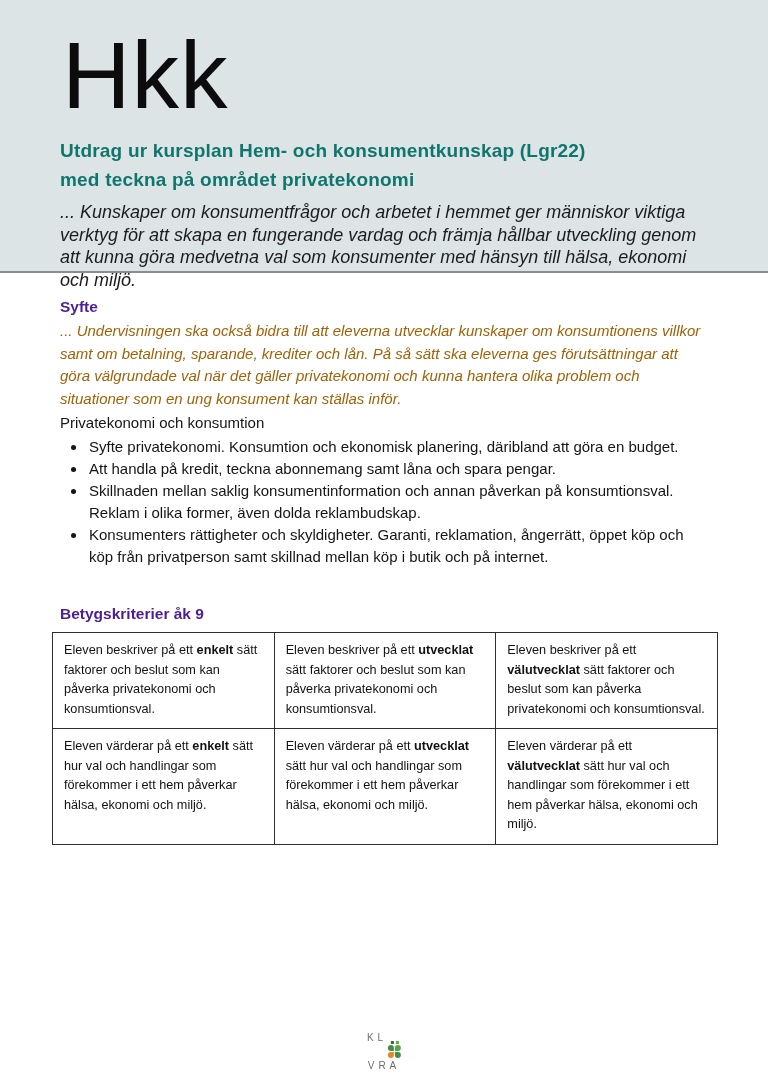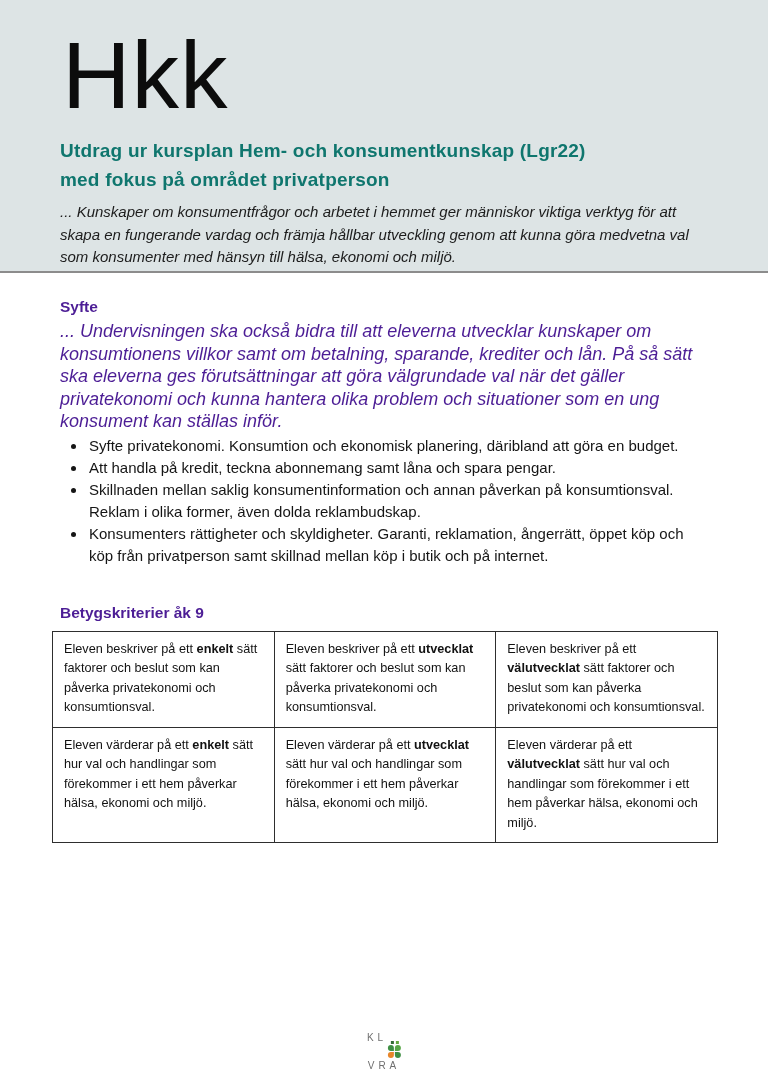--- a/index.html
+++ b/index.html
@@ -34,43 +34,43 @@
     margin-top: 13px;
     font-size: 19px;
     line-height: 29px;
     font-weight: 700;
     letter-spacing: 0.2px;
     color: #0f766e;
   }
   .hero-quote {
     margin-top: 7px;
     font-style: italic;
-    font-size: 15px;
+    font-size: 18px;
     line-height: 22.5px;
     color: #1c1c1c;
     max-width: 652px;
   }
 
   
   main { padding: 0 58px 0 60px; }
 
   h2.sec-heading {
     font-size: 15.5px;
     line-height: 22px;
     font-weight: 700;
     color: #4c1d95;
   }
   .syfte-heading { margin-top: 23px; }
   .syfte-body {
     margin-top: 2px;
     font-style: italic;
-    font-size: 18px;
+    font-size: 15px;
     line-height: 22.5px;
     max-width: 655px;
-    color: #4c1d95;
+    color: #a16207;
   }
 
   .centralt-heading { margin-top: 39px; }
   .centralt-sub {
     margin-top: 1px;
     font-size: 15px;
     line-height: 23px;
   }
   ul.bullets {
     margin-top: 2px;
@@ -144,33 +144,34 @@
 </style>
 </head>
 <body>
 
 <div class="page">
 
   <header class="hero">
     <div class="logo-title">Hkk</div>
     <h1 class="doc-heading">
       <span>Utdrag ur kursplan Hem- och konsumentkunskap (Lgr22)</span><br>
-      <span>med fokus på området privatperson</span>
+      <span>med teckna på området privatekonomi</span>
     </h1>
     <p class="hero-quote">... Kunskaper om konsumentfrågor och arbetet i hemmet ger människor viktiga verktyg för att skapa en fungerande vardag och främja hållbar utveckling genom att kunna göra medvetna val som konsumenter med hänsyn till hälsa, ekonomi och miljö.</p>
   </header>
 
   <main>
 
     <section>
       <h2 class="sec-heading syfte-heading">Syfte</h2>
       <p class="syfte-body">... Undervisningen ska också bidra till att eleverna utvecklar kunskaper om konsumtionens villkor samt om betalning, sparande, krediter och lån. På så sätt ska eleverna ges förutsättningar att göra välgrundade val när det gäller privatekonomi och kunna hantera olika problem och situationer som en ung konsument kan ställas inför.</p>
     </section>
 
     <section>
+      <p class="centralt-sub">Privatekonomi och konsumtion</p>
       <ul class="bullets">
         <li>Syfte privatekonomi. Konsumtion och ekonomisk planering, däribland att göra en budget.</li>
         <li>Att handla på kredit, teckna abonnemang samt låna och spara pengar.</li>
         <li>Skillnaden mellan saklig konsumentinformation och annan påverkan på konsumtionsval. Reklam i olika former, även dolda reklambudskap.</li>
         <li>Konsumenters rättigheter och skyldigheter. Garanti, reklamation, ångerrätt, öppet köp och köp från privatperson samt skillnad mellan köp i butik och på internet.</li>
       </ul>
     </section>
 
     <section>
       <h2 class="sec-heading betyg-heading">Betygskriterier åk 9</h2>

